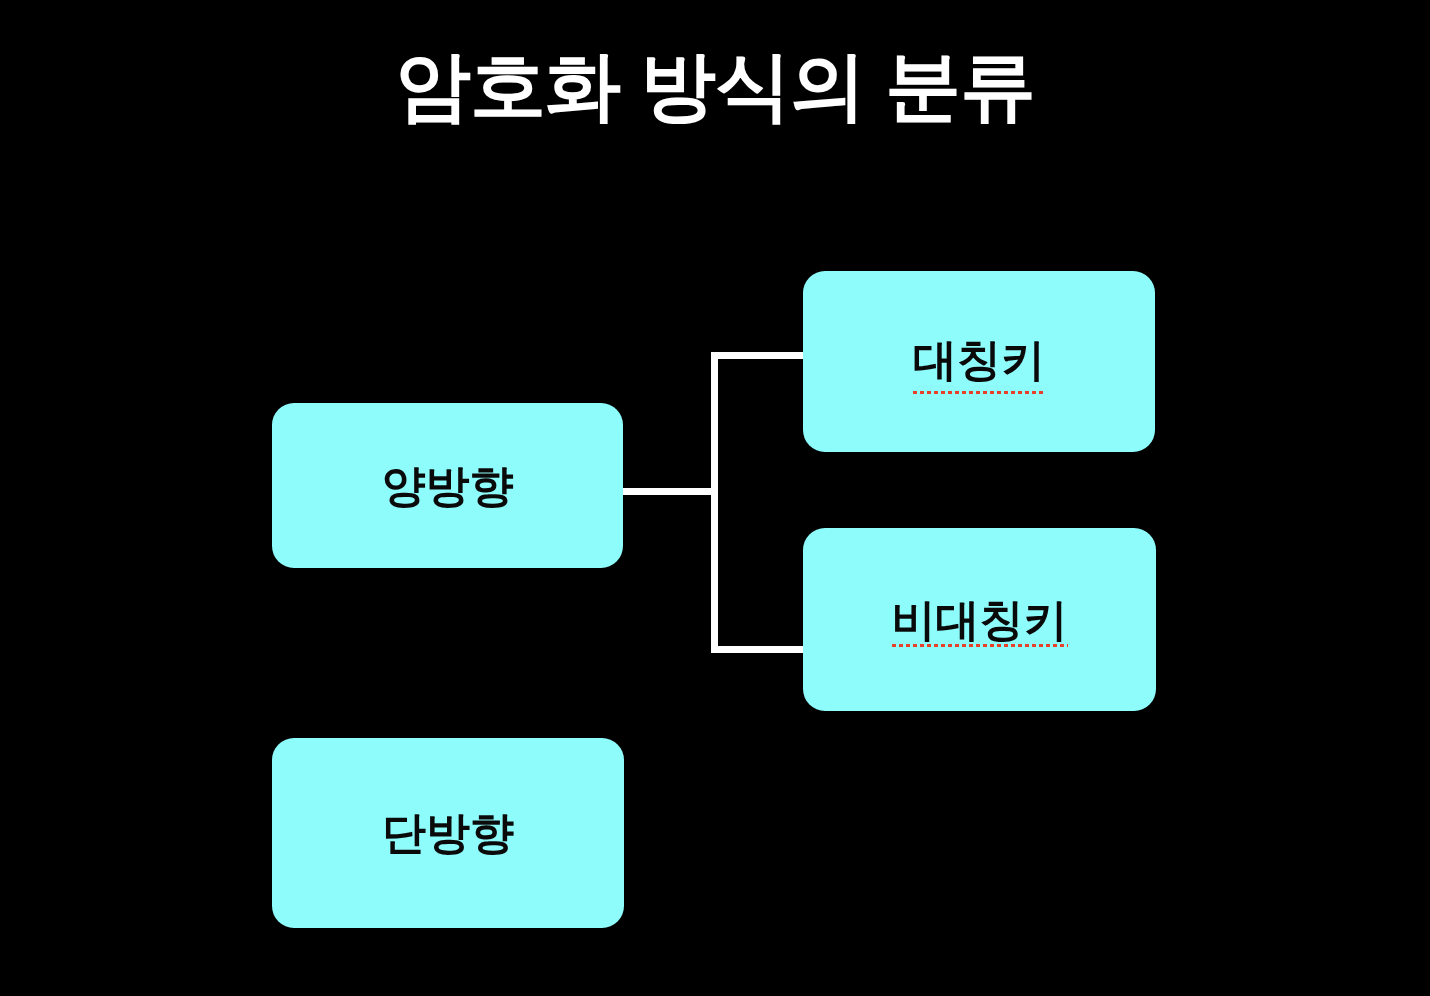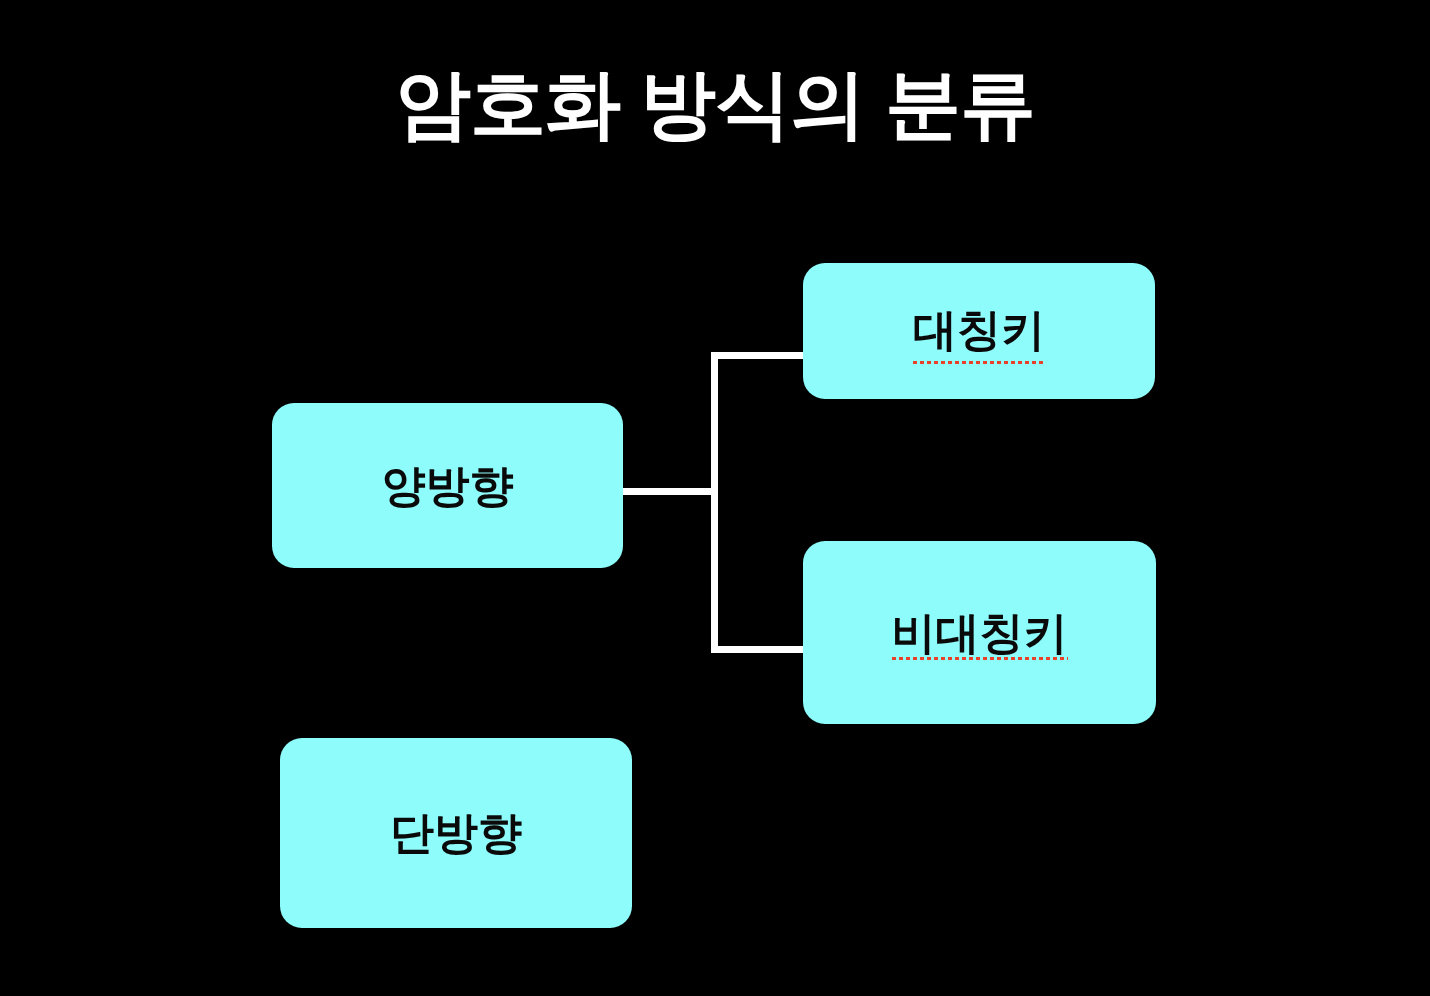--- a/index.html
+++ b/index.html
@@ -18,21 +18,21 @@
   .canvas {
     position: relative;
     width: 1430px;
     height: 996px;
     background: var(--background);
     overflow: hidden;
   }
   .title {
     position: absolute;
     left: 0;
-    top: 58px;
+    top: 40px;
     width: 100%;
     text-align: center;
     color: var(--title-color);
     font-size: 76px;
     font-weight: 800;
     letter-spacing: -1px;
     line-height: 92px;
   }
   .node {
     position: absolute;
@@ -42,23 +42,23 @@
     flex-direction: column;
     align-items: center;
     justify-content: center;
     color: var(--node-text);
     font-size: 44px;
     font-weight: 800;
     line-height: 62px;
     text-align: center;
   }
   .node-bidirectional { left: 272px; top: 403px; width: 351px; height: 165px; }
-  .node-symmetric     { left: 803px; top: 263px; width: 352px; height: 136px; }
-  .node-asymmetric    { left: 803px; top: 541px; width: 353px; height: 183px; gap: 44px; }
-  .node-oneway        { left: 280px; top: 738px; width: 352px; height: 190px; }
+  .node-symmetric     { left: 803px; top: 271px; width: 352px; height: 181px; }
+  .node-asymmetric    { left: 803px; top: 528px; width: 353px; height: 183px; gap: 44px; }
+  .node-oneway        { left: 272px; top: 738px; width: 352px; height: 190px; }
 
   .squiggle {
     background-image: repeating-linear-gradient(90deg,
       var(--underline) 0, var(--underline) 4px,
       transparent 4px, transparent 7px);
     background-repeat: no-repeat;
     background-position: left bottom;
     background-size: 100% 3px;
     padding-bottom: 3px;
   }

